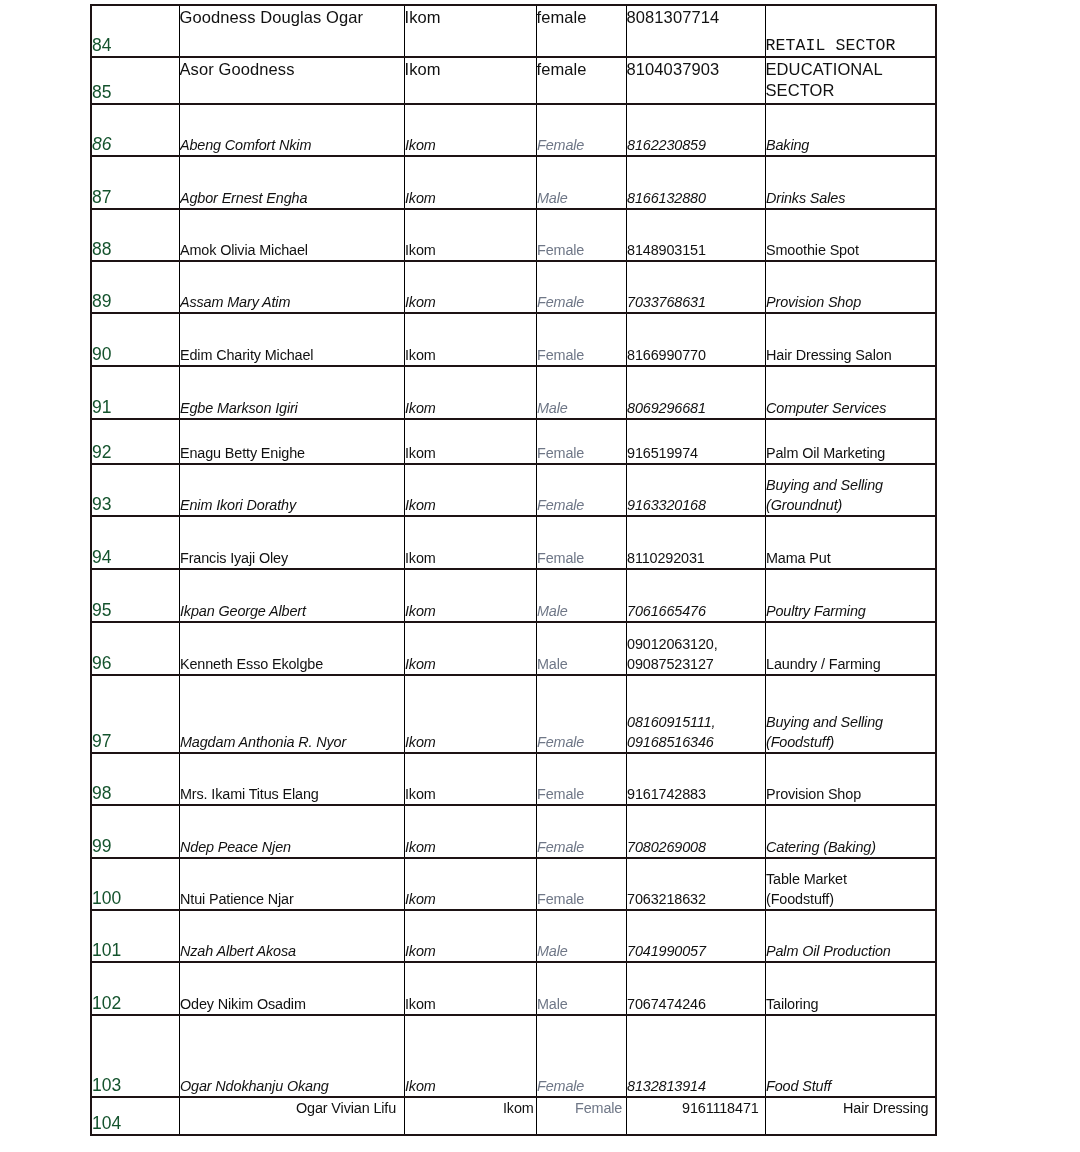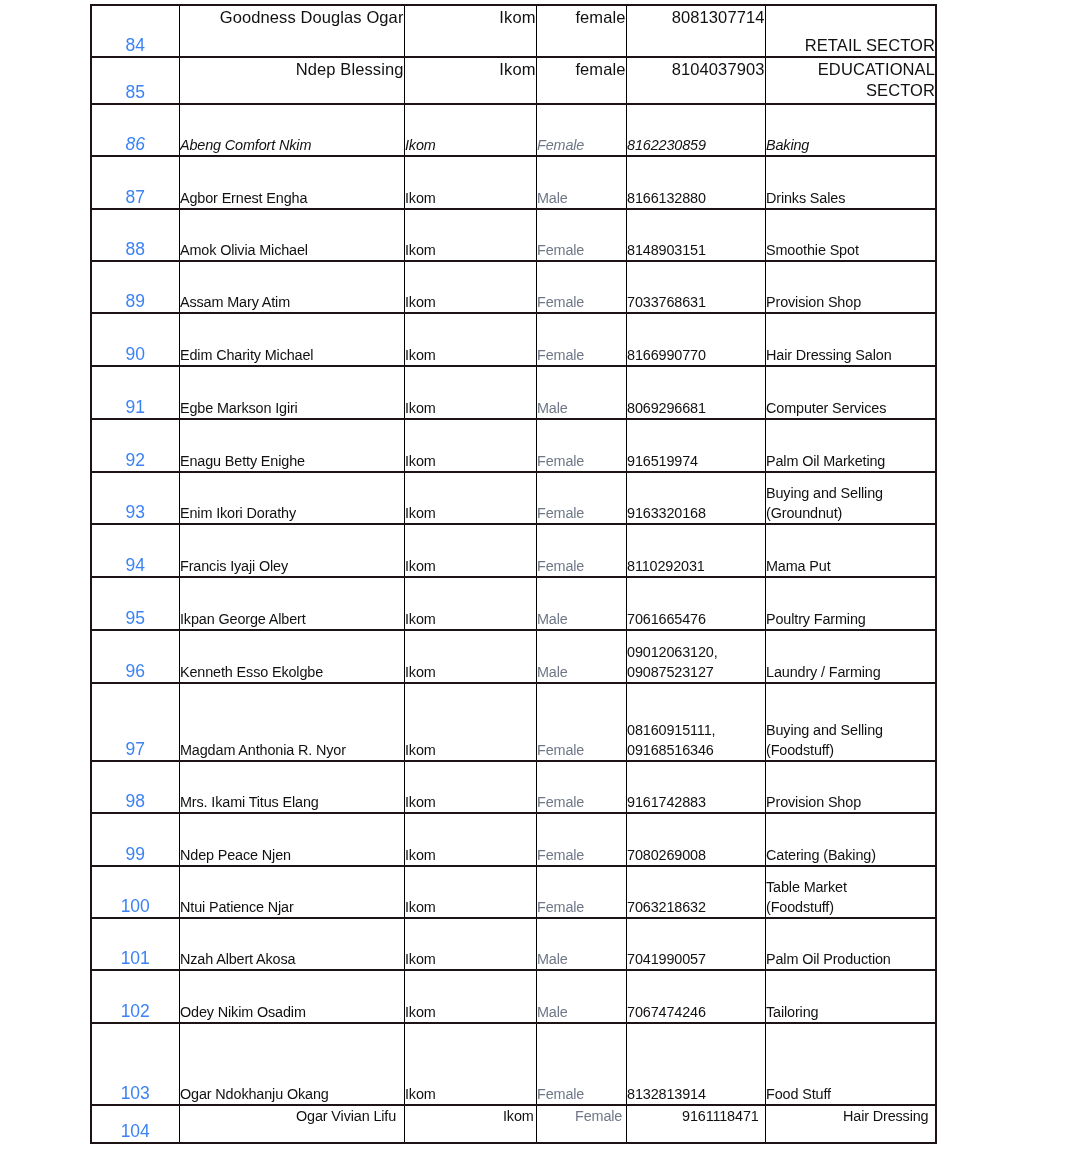--- a/index.html
+++ b/index.html
@@ -41,22 +41,21 @@
   col.c-idx      { width: 88px; }
   col.c-name     { width: 225px; }
   col.c-loc      { width: 132px; }
   col.c-gender   { width: 90px; }
   col.c-phone    { width: 139px; }
   col.c-business { width: 171px; }
 
   
   td.idx {
     background: #FBC8CE;
-    color: #3b82f6;
-    text-align: center;
+    color: #14532d;
     vertical-align: top;
     font-size: 17.5px;
     line-height: 1.22;
     padding-top: 2px;
     border-right: 2px solid #1d1314;
   }
 
   
   td.cell {
     color: #111111;
@@ -79,33 +78,33 @@
     transform: scaleX(0.93);
     transform-origin: left center;
   }
 
   
   tr.wide td.cell {
     vertical-align: top;
     padding-top: 1px;
     font-size: 16.5px;
     letter-spacing: 0.1px;
-    text-align: right;
   }
   tr.wide td.cell.bottomtext {
     vertical-align: bottom;
     padding-top: 16px;
+    font-family: Liberation Mono, monospace;
   }
 
   
   td.gender { color: #6f7787; }
   tr.wide td.gender { color: #111111; }
 
   
-  td.tint { background: #F4F7F9; }
+  td.tint { background: #F4F7F9; font-style: italic; }
 
   
   tr.sep > td { border-top: 2px solid #1d1314; }
   tr.sep > td.idx { border-top: 2px solid #1d1314; }
 
   
   table.reg { border-left: 2px solid #1d1314; border-right: 2px solid #1d1314; }
   tr.first > td { border-top: 2px solid #1d1314; }
   tr.last  > td { border-bottom: 2px solid #1d1314; }
 
@@ -135,21 +134,21 @@
         <tr class="wide first sep" style="height: 52px;">
           <td class="idx">84</td>
           <td class="cell">Goodness Douglas Ogar</td>
           <td class="cell">Ikom</td>
           <td class="cell gender">female</td>
           <td class="cell">8081307714</td>
           <td class="cell bottomtext">RETAIL SECTOR</td>
         </tr>
         <tr class="wide sep" style="height: 47px;">
           <td class="idx">85</td>
-          <td class="cell">Ndep Blessing</td>
+          <td class="cell">Asor Goodness</td>
           <td class="cell">Ikom</td>
           <td class="cell gender">female</td>
           <td class="cell">8104037903</td>
           <td class="cell">EDUCATIONAL
 SECTOR</td>
         </tr>
         <tr class="narrow sep" style="height: 52px; font-style: italic;">
           <td class="idx">86</td>
           <td class="cell"><span class="t">Abeng Comfort Nkim</span></td>
           <td class="cell"><span class="t">Ikom</span></td>
@@ -190,21 +189,21 @@
           <td class="cell"><span class="t">Hair Dressing Salon</span></td>
         </tr>
         <tr class="narrow sep" style="height: 53px;">
           <td class="idx">91</td>
           <td class="cell tint"><span class="t">Egbe Markson Igiri</span></td>
           <td class="cell tint"><span class="t">Ikom</span></td>
           <td class="cell gender tint"><span class="t">Male</span></td>
           <td class="cell tint"><span class="t">8069296681</span></td>
           <td class="cell tint"><span class="t">Computer Services</span></td>
         </tr>
-        <tr class="narrow sep" style="height: 53px;">
+        <tr class="narrow sep" style="height: 45px;">
           <td class="idx">92</td>
           <td class="cell"><span class="t">Enagu Betty Enighe</span></td>
           <td class="cell"><span class="t">Ikom</span></td>
           <td class="cell gender"><span class="t">Female</span></td>
           <td class="cell"><span class="t">916519974</span></td>
           <td class="cell"><span class="t">Palm Oil Marketing</span></td>
         </tr>
         <tr class="narrow sep" style="height: 52px;">
           <td class="idx">93</td>
           <td class="cell tint"><span class="t">Enim Ikori Dorathy</span></td>

